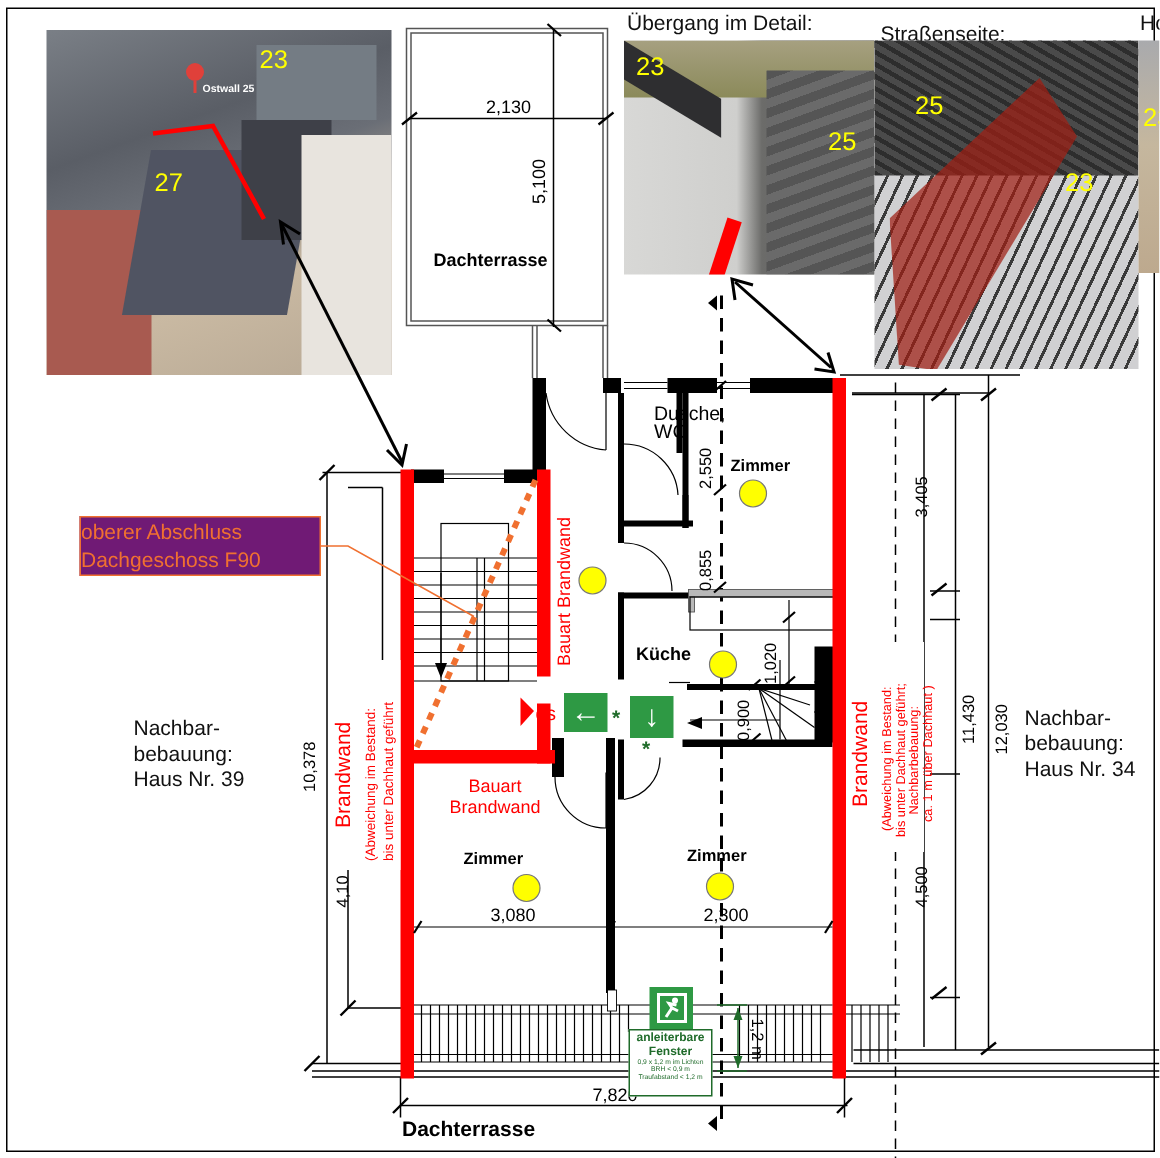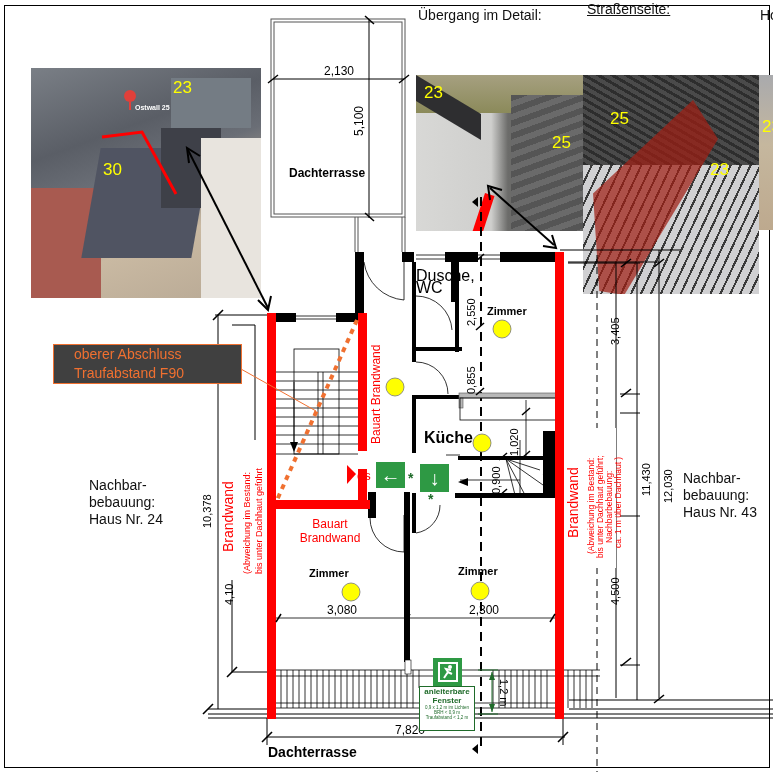--- a/index.html
+++ b/index.html
@@ -1,27 +1,27 @@
 <!DOCTYPE html>
 <html><head>
 <meta charset="utf-8">
 <style>
   html, body { margin: 0; padding: 0; background: #ffffff; }
   body { width: 773px; height: 772px; position: relative; overflow: hidden; font-family: "Liberation Sans", sans-serif; }
   .frame { position: absolute; left: 4px; top: 5px; width: 766px; height: 763px; border: 1px solid #000; box-sizing: border-box; }
   .abs { position: absolute; }
   svg.plan { position: absolute; left: 0; top: 0; }
-  .photo { position: absolute; overflow: hidden; margin-top: 48px; }
+  .photo { position: absolute; overflow: hidden; }
   .photo-label { position: absolute; font-size: 14px; color: #111; white-space: nowrap; }
   .num-yellow { position: absolute; color: #ffff00; font-size: 17px; }
   .txt { position: absolute; white-space: nowrap; }
   .bold { font-weight: bold; }
   .red { color: #ff0000; }
   .vert { transform-origin: left top; transform: rotate(-90deg); white-space: nowrap; }
-  .callout { position: absolute; left: 53px; top: 344px; width: 189px; height: 40px; border: 1px solid #f07030; color: #f07030; font-size: 14px; line-height: 19px; padding-left: 20px; box-sizing: border-box; background: #404040; }
+  .callout { position: absolute; left: 53px; top: 344px; width: 161px; height: 40px; border: 1px solid #f07030; color: #f07030; font-size: 14px; line-height: 19px; padding-left: 0; box-sizing: border-box; background: #701a75; }
   .neighbor { position: absolute; font-size: 14px; line-height: 17px; color: #111; }
   .exit-sign { position: absolute; background: #2e9944; color: #fff; display: flex; align-items: center; justify-content: center; font-weight: bold; }
   .fenster-box { position: absolute; left: 419px; top: 686px; width: 56px; height: 45px; border: 1px solid #1f6b2a; background: #fff; color: #1f6b2a; text-align: center; font-size: 7px; line-height: 8px; box-sizing: border-box; }
   .fenster-box .t { font-weight: bold; font-size: 8px; line-height: 9px; }
   .fenster-box .s { font-size: 4.5px; line-height: 5px; }
 </style>
 </head>
 <body>
 
 <div class="frame"></div>
@@ -32,34 +32,34 @@
   <div class="abs" style="left:130px;top:60px;width:60px;height:80px;background:#3e4048;"></div>
   <div class="abs" style="left:170px;top:70px;width:60px;height:160px;background:#e8e4de;"></div>
   <div class="abs" style="left:140px;top:10px;width:80px;height:50px;background:#747c84;"></div>
   <svg class="abs" style="left:0;top:0" width="230" height="230">
     <polyline points="71,69 111,64 145,126" fill="none" stroke="#ff0000" stroke-width="3"></polyline>
     <circle cx="99" cy="28" r="6" fill="#e0403a"></circle>
     <line x1="99" y1="34" x2="99" y2="42" stroke="#e0403a" stroke-width="2"></line>
   </svg>
   <span class="txt" style="left:104px;top:36px;font-size:7px;color:#fff;font-weight:bold;">Ostwall 25</span>
   <span class="num-yellow" style="left:142px;top:10px;">23</span>
-  <span class="num-yellow" style="left:72px;top:92px;">30</span>
+  <span class="num-yellow" style="left:72px;top:92px;">27</span>
 </div>
 
 <span class="photo-label" style="left:418px;top:7px;text-align:right;">Übergang im Detail:</span>
 <div class="photo" style="left:416px;top:27px;width:167px;height:156px;background:linear-gradient(90deg,#d8d8d6 0%,#cfcfcd 45%,#6c6c6a 55%,#4f4f4d 100%);">
   <div class="abs" style="left:0;top:0;width:167px;height:38px;background:linear-gradient(180deg,#a6a080,#8b8a5a);"></div>
   <div class="abs" style="left:0;top:0;width:65px;height:65px;background:#2e2e30;clip-path:polygon(0 0,100% 60%,100% 100%,0 40%);"></div>
   <div class="abs" style="left:95px;top:20px;width:72px;height:136px;background:repeating-linear-gradient(160deg,#555 0,#555 6px,#6a6a6a 6px,#6a6a6a 12px);"></div>
   <div class="abs" style="left:69px;top:118px;width:10px;height:68px;background:#ff0000;transform:rotate(18deg);transform-origin:left top;"></div>
   <span class="num-yellow" style="left:8px;top:8px;">23</span>
   <span class="num-yellow" style="left:136px;top:58px;">25</span>
 </div>
 
-<span class="photo-label" style="left:587px;top:1px;text-decoration:underline;">Straßenseite:</span>
+<span class="photo-label" style="left:587px;top:14px;">Straßenseite:</span>
 <div class="photo" style="left:583px;top:27px;width:176px;height:219px;background:repeating-linear-gradient(115deg,#3a3a3a 0,#3a3a3a 2px,#d0d0d2 2px,#d0d0d2 9px);">
   <div class="abs" style="left:0;top:0;width:176px;height:90px;background:repeating-linear-gradient(30deg,#2d2d2d 0,#2d2d2d 3px,#4a4a4a 3px,#4a4a4a 7px);"></div>
   <div class="abs" style="left:10px;top:25px;width:125px;height:195px;background:rgba(160,30,20,0.72);clip-path:polygon(80% 0,100% 20%,25% 100%,5% 98%,0 48%);"></div>
   <span class="num-yellow" style="left:27px;top:34px;">25</span>
   <span class="num-yellow" style="left:127px;top:85px;">23</span>
 </div>
 
 <span class="photo-label" style="left:760px;top:7px;">Ho</span>
 <div class="photo" style="left:759px;top:27px;width:14px;height:155px;background:linear-gradient(180deg,#a9aaad 0%,#c5b79e 45%,#bda98e 100%);">
   <span class="num-yellow" style="left:3px;top:42px;">23</span>
@@ -278,23 +278,23 @@
     <line x1="499" y1="460" x2="507" y2="453"></line>
     <line x1="499" y1="496" x2="507" y2="489"></line>
   </g>
   <line x1="526" y1="400" x2="526" y2="460" stroke="#000" stroke-width="0.8"></line>
 </svg>
 
 <span class="txt" style="left:324px;top:64px;font-size:12px;">2,130</span>
 <span class="txt vert" style="left:352px;top:136px;font-size:12px;">5,100</span>
 <span class="txt bold" style="left:289px;top:166px;font-size:12px;">Dachterrasse</span>
 
-<span class="txt" style="left:416px;top:270px;font-size:16px;line-height:12px;white-space:normal;width:50px;">Dusche, WC</span>
+<span class="txt" style="left:416px;top:270px;font-size:13px;line-height:12px;white-space:normal;width:50px;padding-left:20px;">Dusche, WC</span>
 <span class="txt bold" style="left:487px;top:305px;font-size:11px;">Zimmer</span>
-<span class="txt bold" style="left:424px;top:429px;font-size:16px;">Küche</span>
+<span class="txt bold" style="left:424px;top:429px;font-size:12px;">Küche</span>
 <span class="txt bold" style="left:309px;top:567px;font-size:11px;">Zimmer</span>
 <span class="txt bold" style="left:458px;top:565px;font-size:11px;">Zimmer</span>
 
 <span class="txt vert" style="left:465px;top:326px;font-size:11px;">2,550</span>
 <span class="txt vert" style="left:465px;top:394px;font-size:11px;">0,855</span>
 <span class="txt vert" style="left:508px;top:456px;font-size:11px;">1,020</span>
 <span class="txt vert" style="left:490px;top:494px;font-size:11px;">0,900</span>
 <span class="txt vert" style="left:609px;top:345px;font-size:11px;">3,405</span>
 <span class="txt vert" style="left:609px;top:605px;font-size:11px;">4,500</span>
 <span class="txt vert" style="left:640px;top:496px;font-size:11px;">11,430</span>
@@ -303,21 +303,21 @@
 <span class="txt vert" style="left:223px;top:605px;font-size:11px;">4,10</span>
 <span class="txt" style="left:327px;top:603px;font-size:12px;">3,080</span>
 <span class="txt" style="left:469px;top:603px;font-size:12px;">2,300</span>
 <span class="txt" style="left:395px;top:723px;font-size:12px;">7,820</span>
 <span class="txt" style="left:510px;top:679px;font-size:11px;transform:rotate(90deg);transform-origin:left top;">1,2 m</span>
 
 <span class="txt bold" style="left:268px;top:744px;font-size:14px;">Dachterrasse</span>
 
 <div class="callout">
   <div>oberer Abschluss</div>
-  <div>Traufabstand F90</div>
+  <div>Dachgeschoss F90</div>
 </div>
 
 <span class="txt vert red" style="left:369px;top:444px;font-size:12px;">Bauart Brandwand</span>
 <div class="txt red" style="left:285px;top:517px;font-size:12px;line-height:14px;text-align:center;width:90px;">
   <div>Bauart</div>
   <div>Brandwand</div>
 </div>
 
 <div class="abs" style="left:219px;top:440px;width:48px;height:140px;background:#fff;"></div>
 <span class="txt vert red" style="left:220px;top:552px;font-size:14px;">Brandwand</span>
@@ -327,26 +327,26 @@
 <div class="abs" style="left:564px;top:428px;width:52px;height:140px;background:#fff;"></div>
 <span class="txt vert red" style="left:565px;top:538px;font-size:14px;">Brandwand</span>
 <span class="txt vert red" style="left:586px;top:554px;font-size:8.5px;">(Abweichung im Bestand:</span>
 <span class="txt vert red" style="left:595px;top:558px;font-size:8.5px;">bis unter Dachhaut geführt;</span>
 <span class="txt vert red" style="left:604px;top:543px;font-size:8.5px;">Nachbarbebauung:</span>
 <span class="txt vert red" style="left:613px;top:548px;font-size:8.5px;">ca. 1 m über Dachhaut )</span>
 
 <div class="neighbor" style="left:89px;top:477px;">
   <div>Nachbar-</div>
   <div>bebauung:</div>
-  <div>Haus Nr. 24</div>
+  <div>Haus Nr. 39</div>
 </div>
 <div class="neighbor" style="left:683px;top:470px;">
   <div>Nachbar-</div>
   <div>bebauung:</div>
-  <div>Haus Nr. 43</div>
+  <div>Haus Nr. 34</div>
 </div>
 
 <span class="txt red" style="left:357px;top:468px;font-size:13px;">ds</span>
 <div class="exit-sign" style="left:376px;top:462px;width:29px;height:26px;font-size:20px;">←</div>
 <span class="txt" style="left:408px;top:470px;font-size:14px;color:#1f6b2a;font-weight:bold;">*</span>
 <div class="exit-sign" style="left:420px;top:464px;width:29px;height:28px;font-size:20px;">↓</div>
 <span class="txt" style="left:428px;top:491px;font-size:14px;color:#1f6b2a;font-weight:bold;">*</span>
 
 <div class="exit-sign" style="left:433px;top:658px;width:29px;height:28px;">
   <svg width="22" height="22" viewBox="0 0 22 22">

